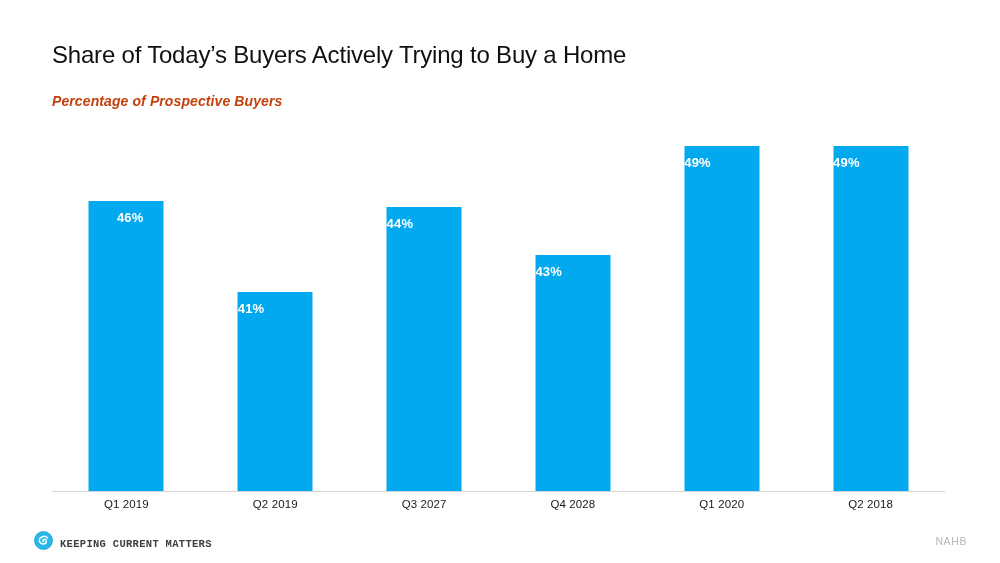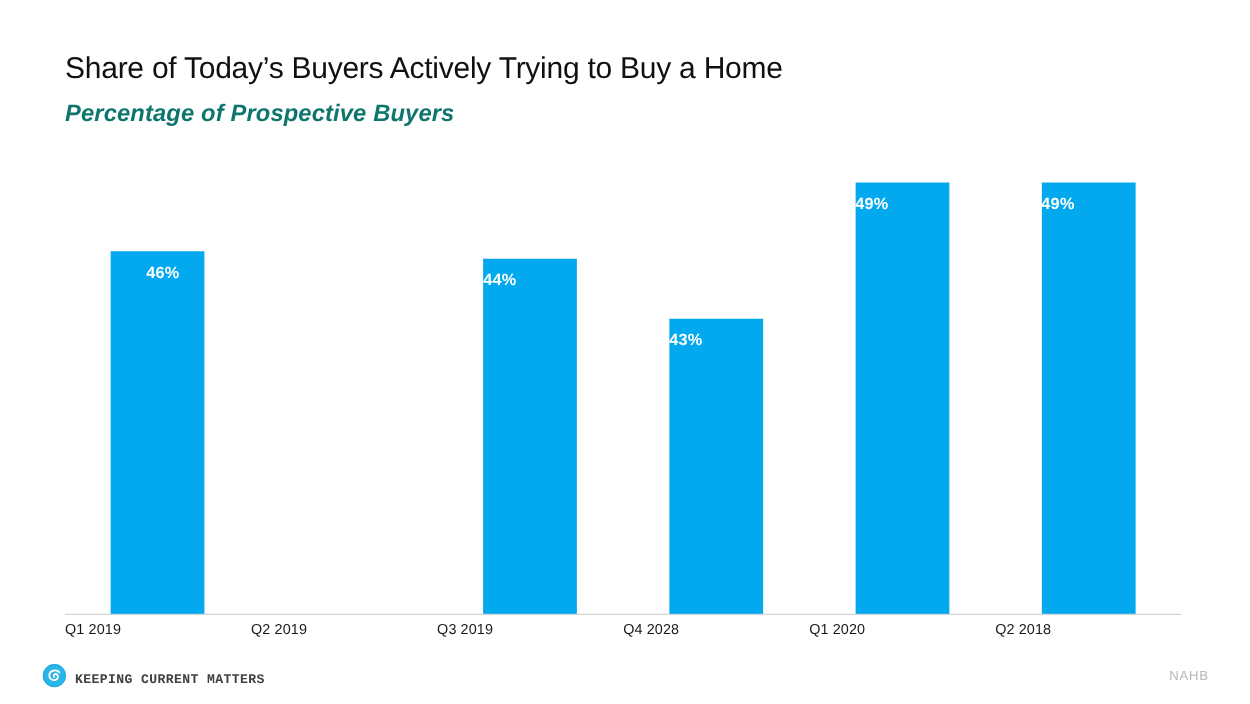--- a/index.html
+++ b/index.html
@@ -31,25 +31,25 @@
   }
   .chart-title {
     font-size: 24px;
     font-weight: 400;
     letter-spacing: -0.2px;
     line-height: 1.12;
     color: #101010;
     white-space: nowrap;
   }
   .chart-subtitle {
-    margin-top: 12px;
-    font-size: 19px;
+    margin-top: 24px;
+    font-size: 14px;
     font-style: italic;
     font-weight: 700;
-    color: #0f766e;
+    color: #c2410c;
     letter-spacing: 0.1px;
   }
 
   
   .plot {
     position: absolute;
     left: 52px;
     top: 128px;
     width: 893px;
     height: 364px;
@@ -94,21 +94,21 @@
   .tick-labels {
     position: absolute;
     left: 52px;
     top: 498px;
     width: 893px;
     height: 20px;
   }
   .tick {
     position: absolute;
     top: 0;
-    text-align: left;
+    text-align: center;
     font-size: 11.5px;
     color: #1a1a1a;
     letter-spacing: 0.1px;
   }
 
   
   .footer {
     position: absolute;
     left: 0;
     right: 0;
@@ -156,20 +156,25 @@
     <div class="chart-subtitle">Percentage of Prospective Buyers</div>
   </div>
 
   <div class="plot">
     <div class="bars" id="bars-container">
         <div class="bar-slot" style="left: 0px; width: 148.833px;">
           <div class="bar" style="height: 291.2px; background: rgb(3, 169, 238);">
             <div class="bar-label" style="color: rgb(255, 255, 255); padding-left: 28px;">46%</div>
           </div>
         </div>
+        <div class="bar-slot" style="left: 148.833px; width: 148.833px;">
+          <div class="bar" style="height: 200.2px; background: rgb(3, 169, 238);">
+            <div class="bar-label" style="color: rgb(255, 255, 255);">41%</div>
+          </div>
+        </div>
         <div class="bar-slot" style="left: 297.667px; width: 148.833px;">
           <div class="bar" style="height: 285px; background: rgb(3, 169, 238);">
             <div class="bar-label" style="color: rgb(255, 255, 255);">44%</div>
           </div>
         </div>
         <div class="bar-slot" style="left: 446.5px; width: 148.833px;">
           <div class="bar" style="height: 236.6px; background: rgb(3, 169, 238);">
             <div class="bar-label" style="color: rgb(255, 255, 255);">43%</div>
           </div>
         </div>
@@ -184,21 +189,21 @@
           </div>
         </div>
       </div>
   </div>
 
   <div class="axis-line"></div>
 
   <div class="tick-labels" id="ticks-container">
       <div class="tick" style="left: 0px; width: 148.833px;">Q1 2019</div>
       <div class="tick" style="left: 148.833px; width: 148.833px;">Q2 2019</div>
-      <div class="tick" style="left: 297.667px; width: 148.833px;">Q3 2019</div>
+      <div class="tick" style="left: 297.667px; width: 148.833px;">Q3 2027</div>
       <div class="tick" style="left: 446.5px; width: 148.833px;">Q4 2028</div>
       <div class="tick" style="left: 595.333px; width: 148.833px;">Q1 2020</div>
       <div class="tick" style="left: 744.167px; width: 148.833px;">Q2 2018</div>
     </div>
 
   <div class="footer">
     <div class="brand">
       <svg class="brand-mark" viewBox="0 0 40 40">
         <circle cx="20" cy="20" r="19" fill="#29b6e8"></circle>
         <circle cx="20" cy="20" r="19" fill="none" stroke="#1b9ad6" stroke-width="1.5"></circle>

